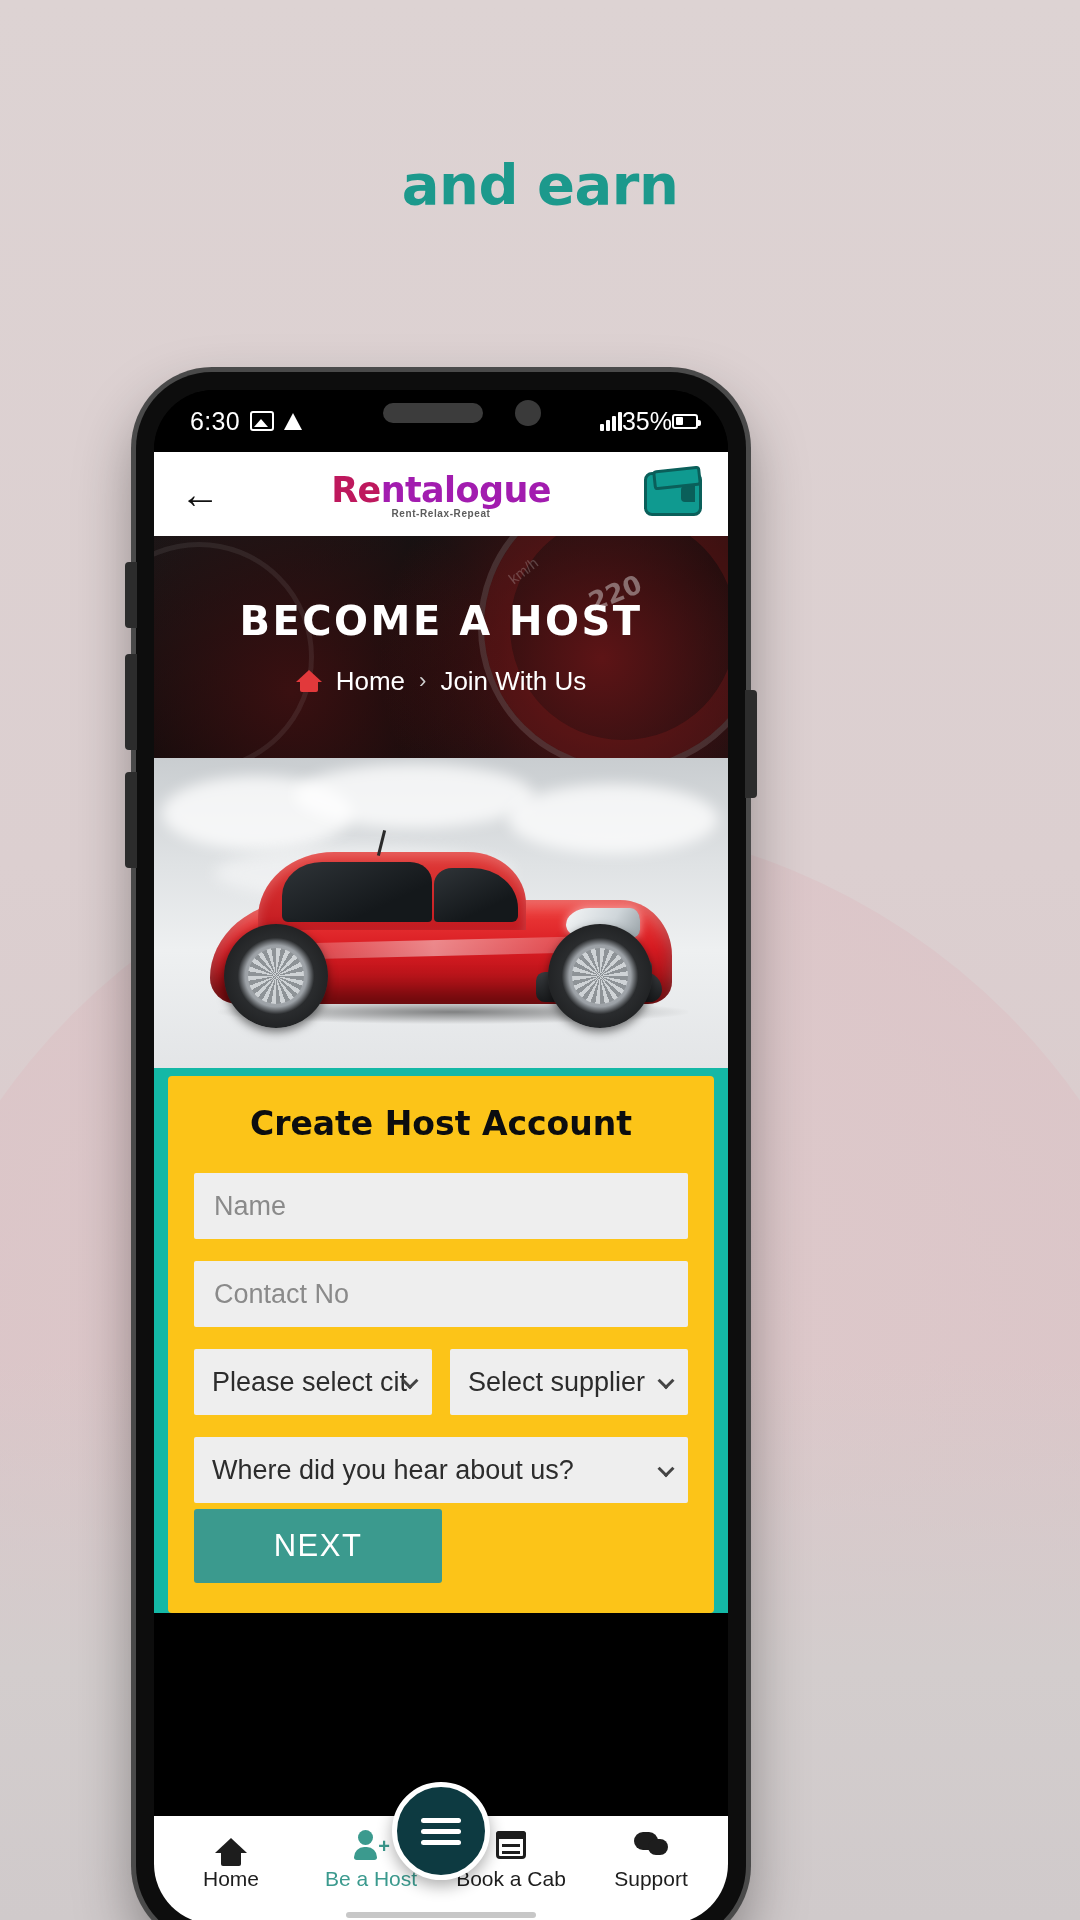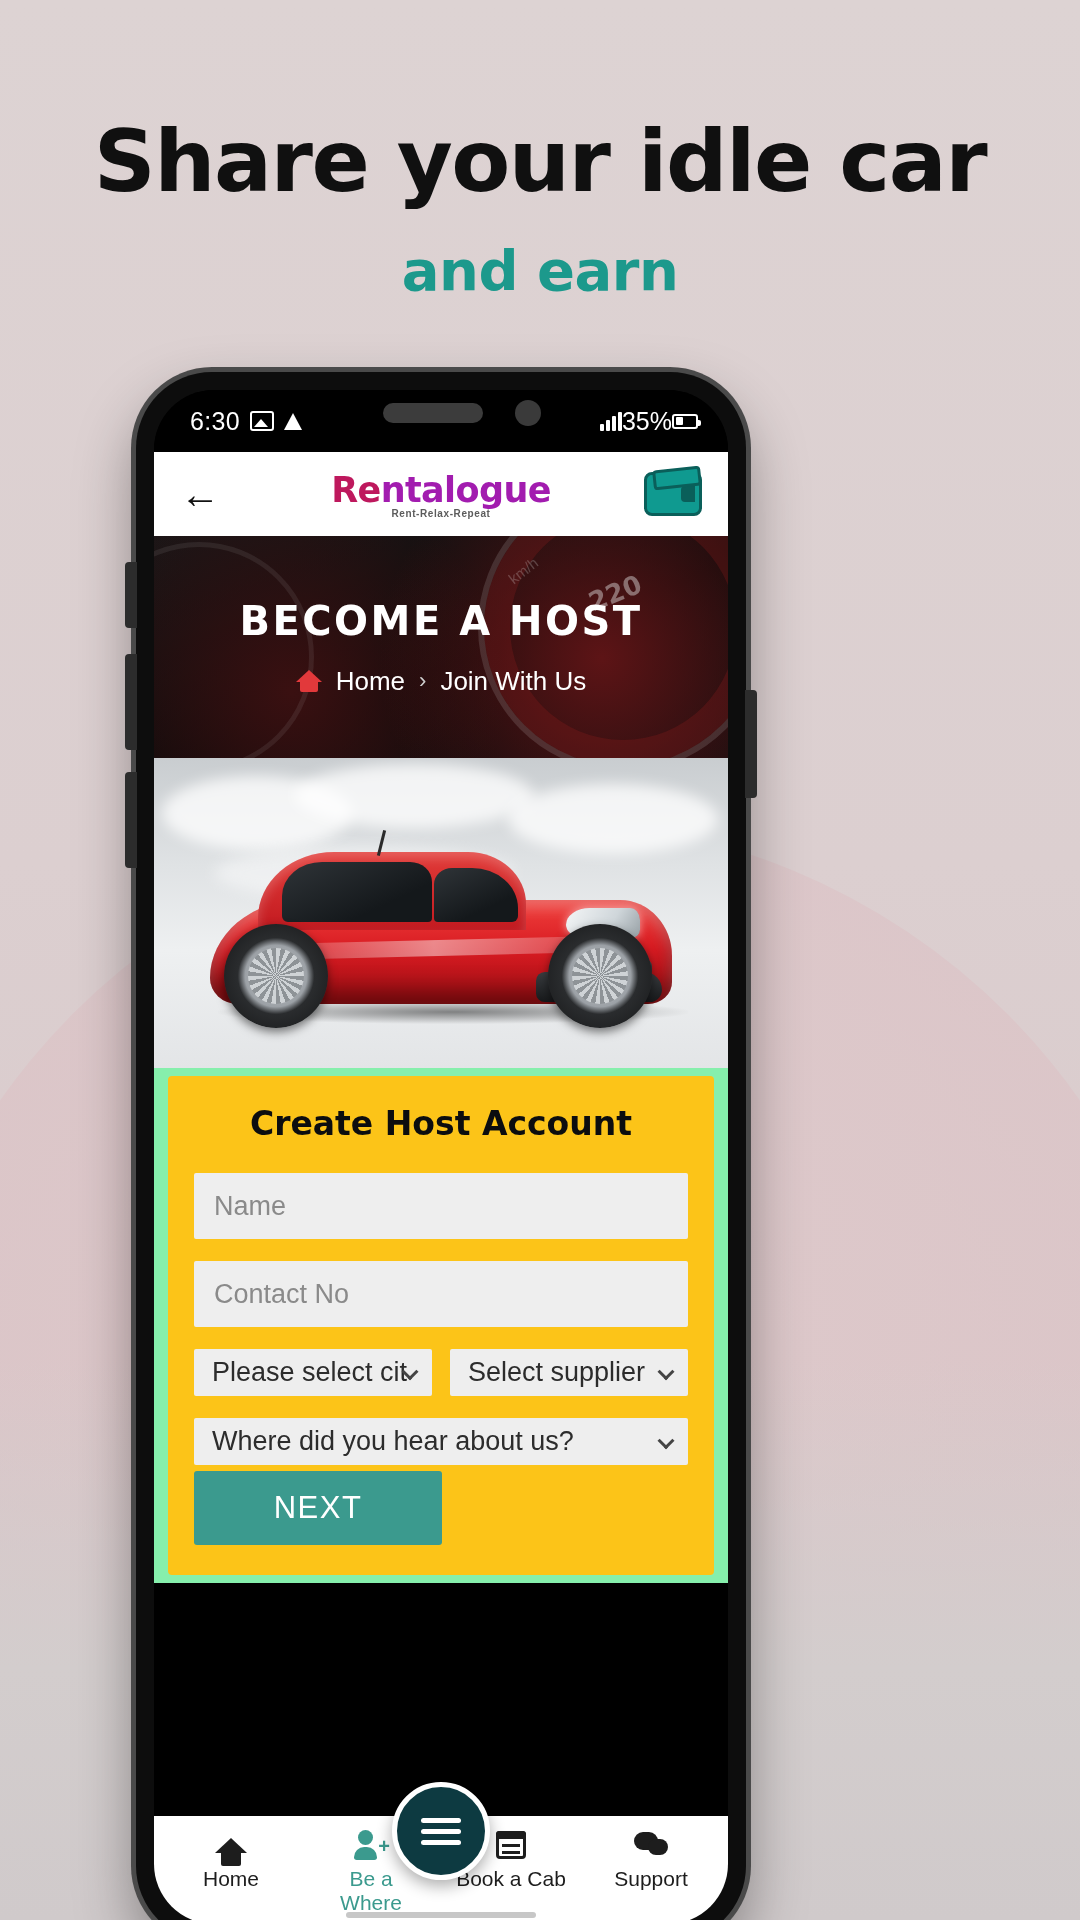--- a/index.html
+++ b/index.html
@@ -255,39 +255,39 @@
     position:absolute; left:352px; bottom:32px; width:126px; height:30px;
     background:linear-gradient(180deg,#3a3d40,#17191b); border-radius:10px 20px 14px 10px;
   }
   .antenna { position:absolute; left:196px; bottom:178px; width:3px; height:26px; background:#2a2a2a; transform:rotate(14deg); }
   .shadow-car {
     position:absolute; left:34px; bottom:10px; width:470px; height:24px;
     background: radial-gradient(ellipse at 50% 50%, rgba(0,0,0,.45) 0%, rgba(0,0,0,0) 72%);
   }
 
   
-  .formwrap { position:relative; background:#86efac; padding: 8px 14px 8px; }
+  .formwrap { position:relative; background:#14b8a6; padding: 8px 14px 0; }
   .card {
     background:#fcc418; border-radius:4px; padding: 28px 26px 30px;
   }
   .card h4 {
     text-align:center; font-size:33px; font-weight:800; color:#0c0d0f;
     margin-bottom:30px; font-family:"DejaVu Sans", sans-serif;
   }
   .field {
     display:block; width:100%; height:66px;
     background:#eeeeee; border:none; border-radius:2px;
     font-size:27px; color:#555; padding: 0 20px;
     font-family:"Liberation Sans", sans-serif;
     margin-bottom:22px;
   }
   .field::placeholder { color:#8a8a8a; }
   .row2 { display:flex; gap:18px; margin-bottom:22px; }
   .select {
-    position:relative; flex:1; height:47px; background:#eeeeee; border-radius:2px;
+    position:relative; flex:1; height:66px; background:#eeeeee; border-radius:2px;
     display:flex; align-items:center; padding: 0 18px;
     font-size:27px; color:#2c2c2c; overflow:hidden; white-space:nowrap;
   }
   .select .chev {
     position:absolute; right:16px; top:50%; transform:translateY(-60%) rotate(45deg);
     width:12px; height:12px; border-right:3px solid #444; border-bottom:3px solid #444;
   }
   .select-full { width:100%; }
   .next-btn {
     margin-top:6px; width:248px; height:74px;
@@ -336,21 +336,20 @@
 </head>
 <body>
 
 <div class="bg-wrap">
   <div class="bg-base"></div>
   <div class="bg-blob"></div>
   <div class="bg-bottom"></div>
 </div>
 
 <div class="headline">
-  <h1>Share your idle car</h1>
   <h2>and earn</h2>
 </div>
 
 <div class="phone">
   <div class="btn-vol-up"></div>
   <div class="btn-vol-dn"></div>
   <div class="btn-power"></div>
 
   <div class="screen">
 
@@ -458,21 +457,21 @@
             <span class="ico-home"></span>
           </div>
         <span class="lbl">Home</span>
       </div>
       <div class="navitem active">
         <div class="navicon">
             <span class="ico-host">
               <span class="plus">+</span>
             </span>
           </div>
-        <span class="lbl">Be a Where</span>
+        <span class="lbl">Be a Host</span>
       </div>
 
       <div class="fab">
         <div class="bars">
             <span></span>
             <span></span>
             <span></span>
           </div>
       </div>
 

